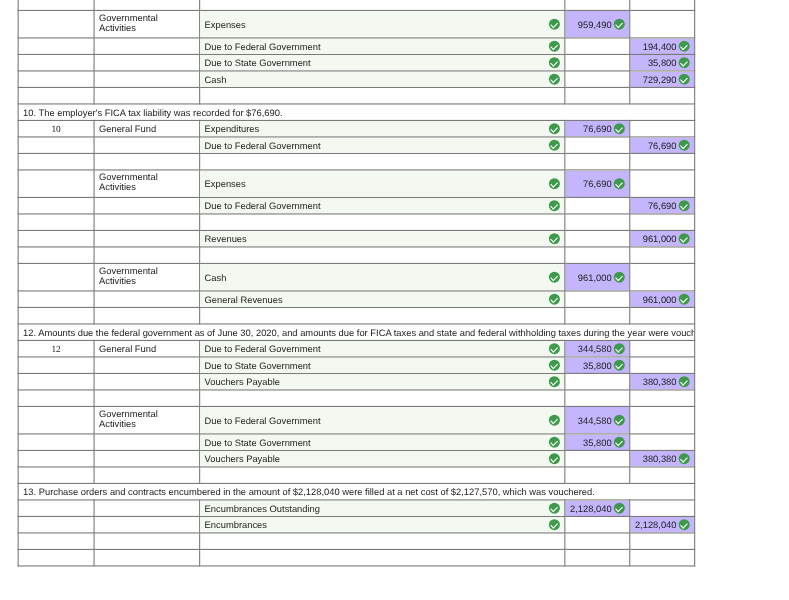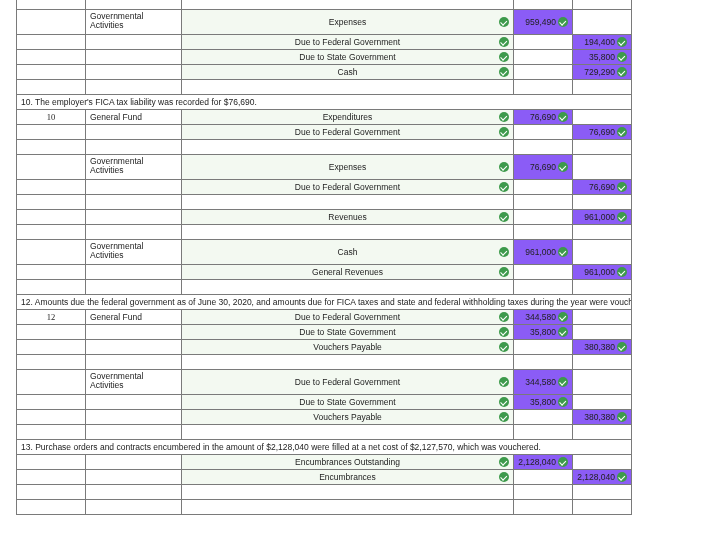--- a/index.html
+++ b/index.html
@@ -8,23 +8,23 @@
   table.journal { position: absolute; left: 16px; top: -6px; border-collapse: collapse;
          table-layout: fixed; width: 616px; }
   table.journal td { border: 1px solid #7a7a7a; padding: 0 4px; height: 14px; line-height: 10px;
          vertical-align: middle; white-space: nowrap; overflow: hidden; }
   col.c-no { width: 69px; } col.c-fund { width: 96px; } col.c-acct { width: 332px; }
   col.c-dr { width: 59px; } col.c-cr { width: 59px; }
   td.no { text-align: center; font-family: Liberation Serif, serif; }
   td.fund.wrap { white-space: normal; line-height: 9px; vertical-align: top; padding-top: 2px; margin-left: 36px; }
   tr.tall td { height: 22px; }
   td.acct.filled { background: #f3f9f1; }
-  td.acct { position: relative; padding-right: 18px; text-align: center; }
+  td.acct { position: relative; padding-right: 18px; }
   td.num { text-align: right; padding-right: 3px; }
-  td.num.filled { background: #8b5cf6; }
+  td.num.filled { background: #c4b5fd; }
   td.desc { white-space: normal; line-height: 10px; padding: 2px 4px; }
   td.spanrow { white-space: nowrap; }
   .chk { display: inline-block; width: 10px; height: 10px; border-radius: 50%; background: #3d9a4b;
          vertical-align: middle; position: relative; margin-left: 2px; }
   .chk::after { content: ""; position: absolute; left: 3px; top: 2px; width: 2.5px; height: 4.5px;
          border: solid #fff; border-width: 0 1.3px 1.3px 0; transform: rotate(45deg); }
   td.acct .chk { position: absolute; right: 4px; top: 50%; margin-top: -5px; }
 </style>
 </head>
 <body>

